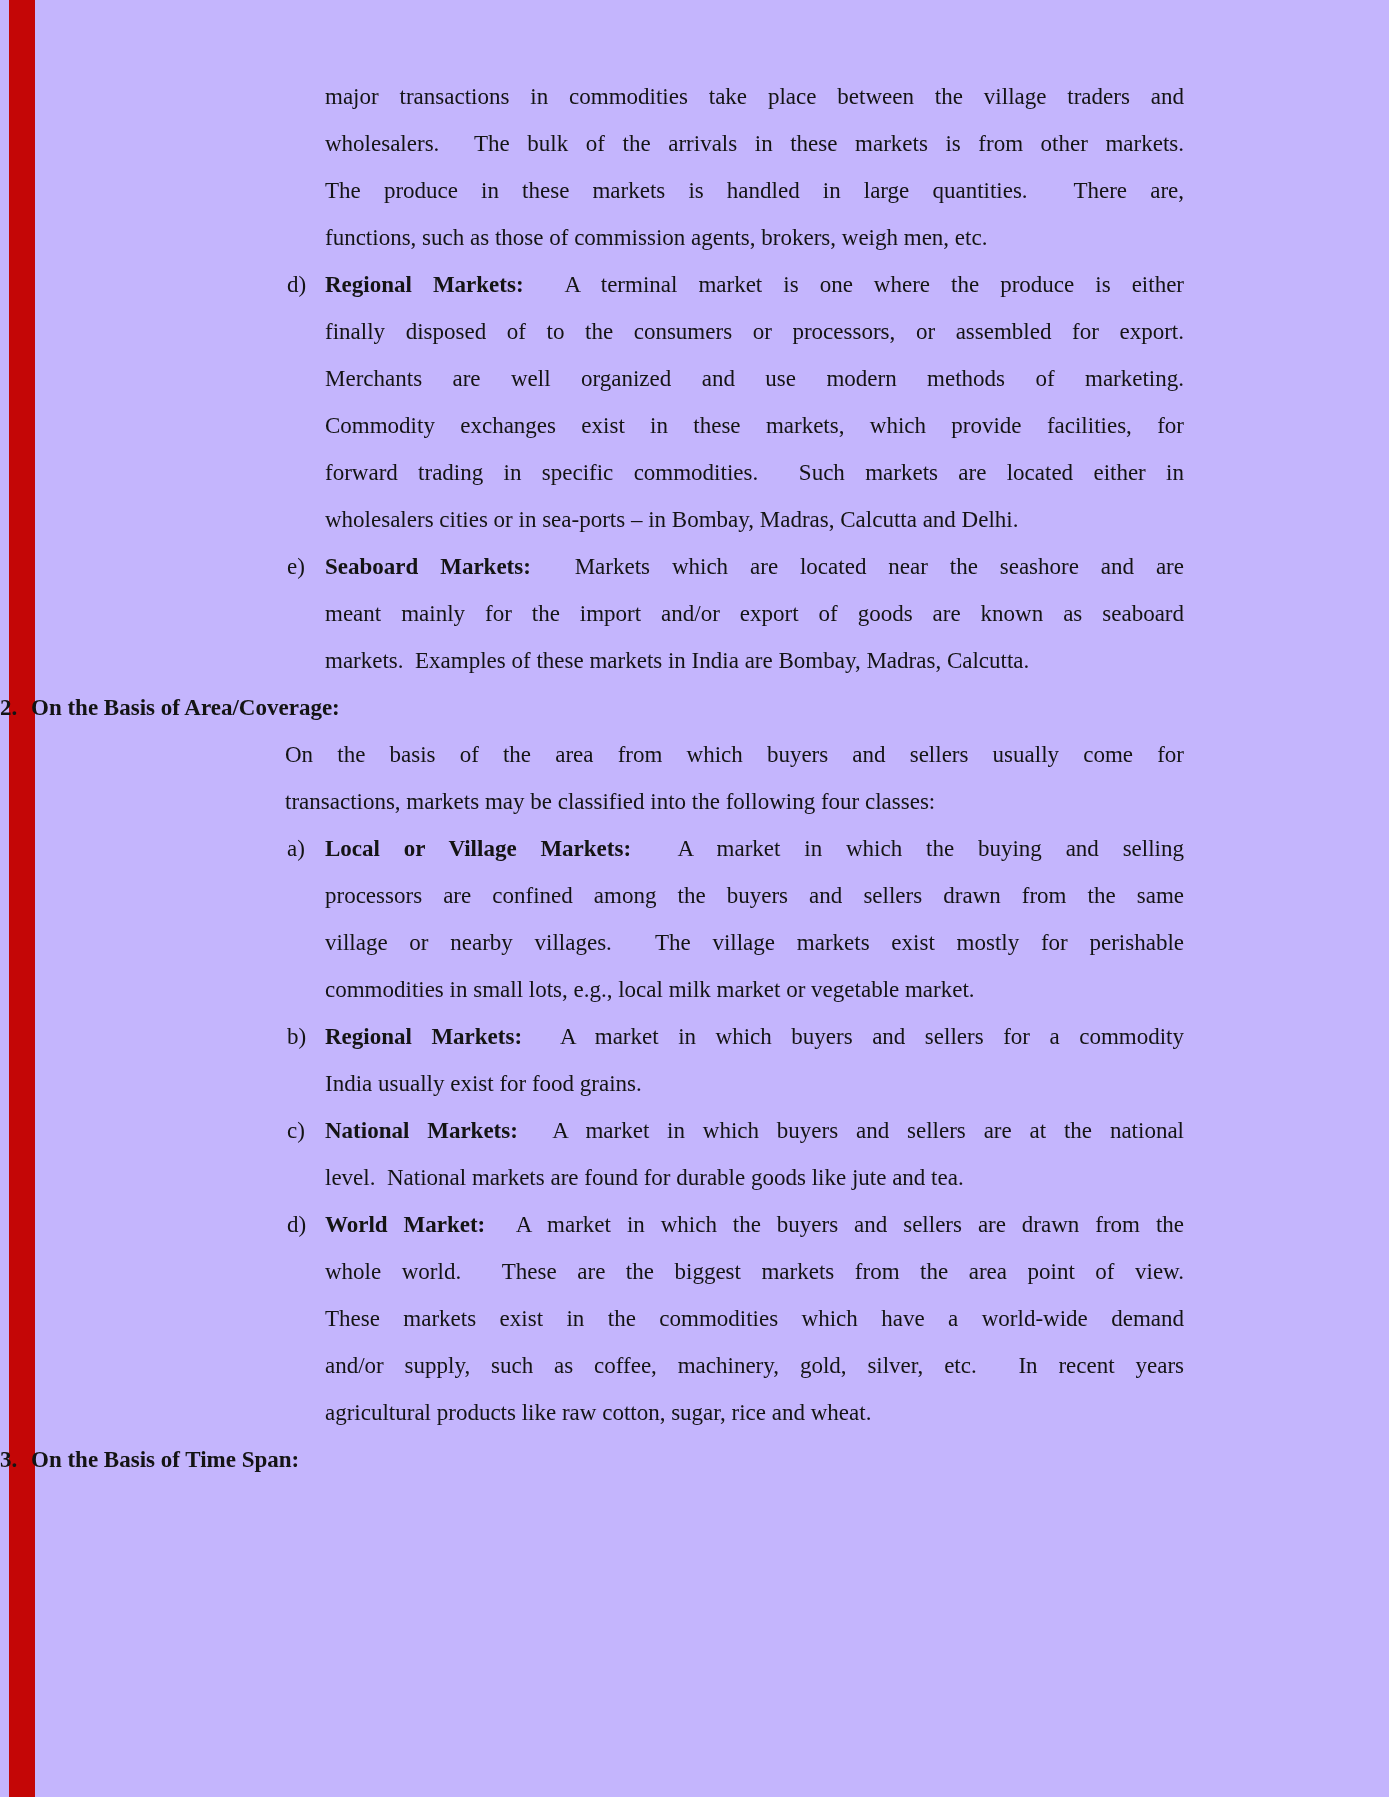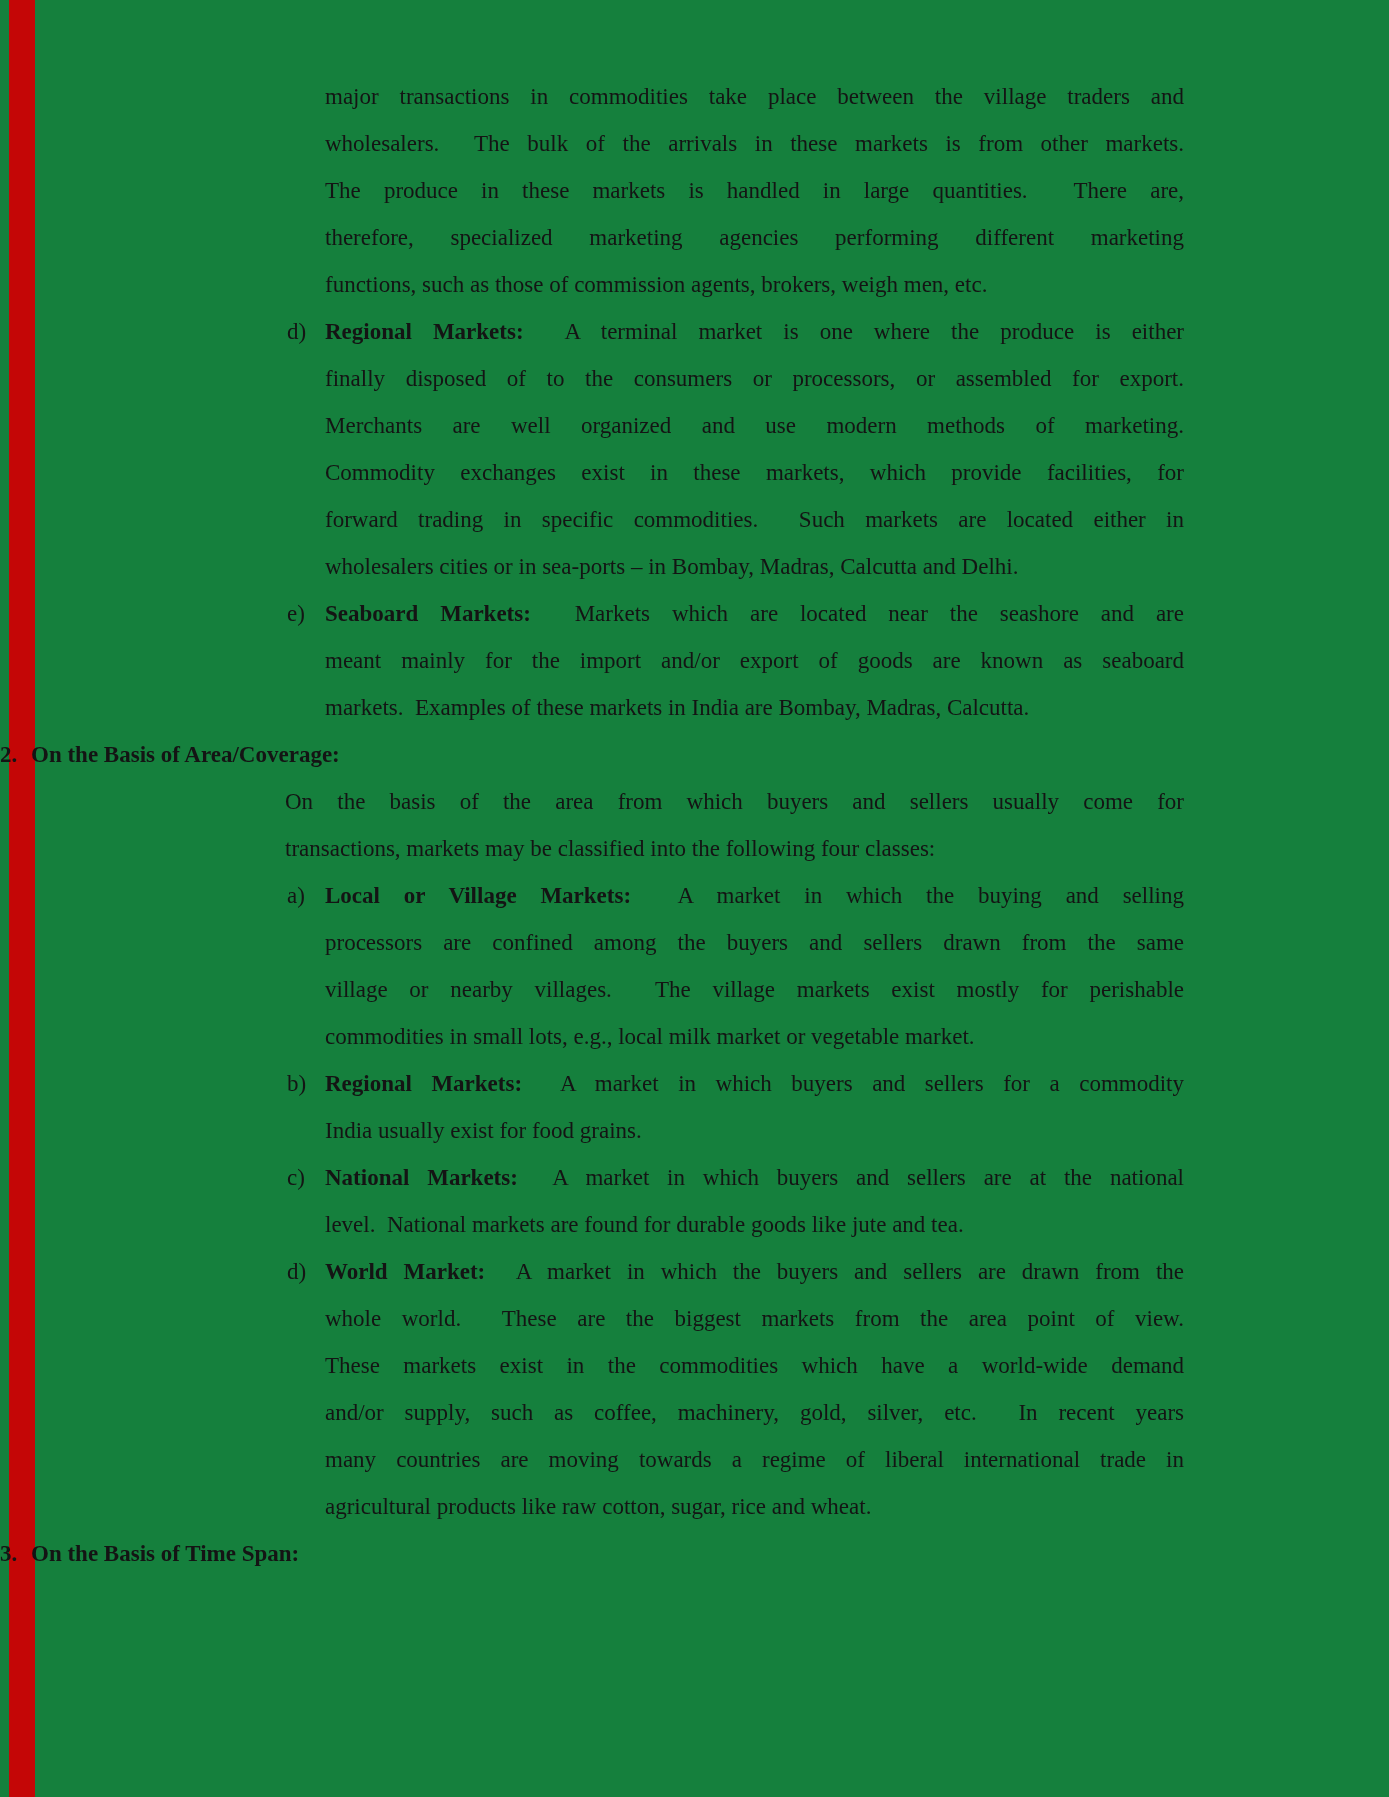--- a/index.html
+++ b/index.html
@@ -1,21 +1,21 @@
 <!DOCTYPE html>
 <html><head>
 <meta charset="utf-8">
 <title>Document</title>
 <style>
   html, body { margin: 0; padding: 0; background: #ffffff; }
   .page {
     position: relative;
     width: 1389px;
     height: 1797px;
-    background: #15803d;
+    background: #c4b5fd;
     overflow: hidden;
     font-family: "Liberation Serif", "DejaVu Serif", serif;
     font-size: 23px;
     color: #141414;
   }
   .stripe {
     position: absolute;
     left: 9px;
     top: 0;
     width: 26px;
@@ -71,21 +71,20 @@
 <div class="page">
 
   <div class="stripe" style="background: rgb(196, 6, 6);"></div>
 
   <div class="content">
 
     <div class="p-body">
       <div class="ln">major transactions in commodities take place between the village traders and</div>
       <div class="ln">wholesalers.&nbsp; The bulk of the arrivals in these markets is from other markets.</div>
       <div class="ln">The produce in these markets is handled in large quantities.&nbsp; There are,</div>
-      <div class="ln">therefore, specialized marketing agencies performing different marketing</div>
       <div class="ln last">functions, such as those of commission agents, brokers, weigh men, etc.</div>
     </div>
 
     <div class="item">
       <span class="lbl">d)</span>
       <div class="ln"><span class="term">Regional Markets:</span><span>&nbsp; A terminal market is one where the produce is either</span></div>
       <div class="ln">finally disposed of to the consumers or processors, or assembled for export.</div>
       <div class="ln">Merchants are well organized and use modern methods of marketing.</div>
       <div class="ln">Commodity exchanges exist in these markets, which provide facilities, for</div>
       <div class="ln">forward trading in specific commodities.&nbsp; Such markets are located either in</div>
@@ -127,21 +126,20 @@
       <div class="ln"><span class="term">National Markets:</span><span>&nbsp; A market in which buyers and sellers are at the national</span></div>
       <div class="ln last">level.&nbsp; National markets are found for durable goods like jute and tea.</div>
     </div>
 
     <div class="item">
       <span class="lbl">d)</span>
       <div class="ln"><span class="term">World Market:</span><span>&nbsp; A market in which the buyers and sellers are drawn from the</span></div>
       <div class="ln">whole world.&nbsp; These are the biggest markets from the area point of view.</div>
       <div class="ln">These markets exist in the commodities which have a world-wide demand</div>
       <div class="ln">and/or supply, such as coffee, machinery, gold, silver, etc.&nbsp; In recent years</div>
-      <div class="ln">many countries are moving towards a regime of liberal international trade in</div>
       <div class="ln last">agricultural products like raw cotton, sugar, rice and wheat.</div>
     </div>
 
     <div class="heading">
       <span class="num">3.</span><span>On the Basis of Time Span:</span>
     </div>
 
   </div>
 </div>
 

